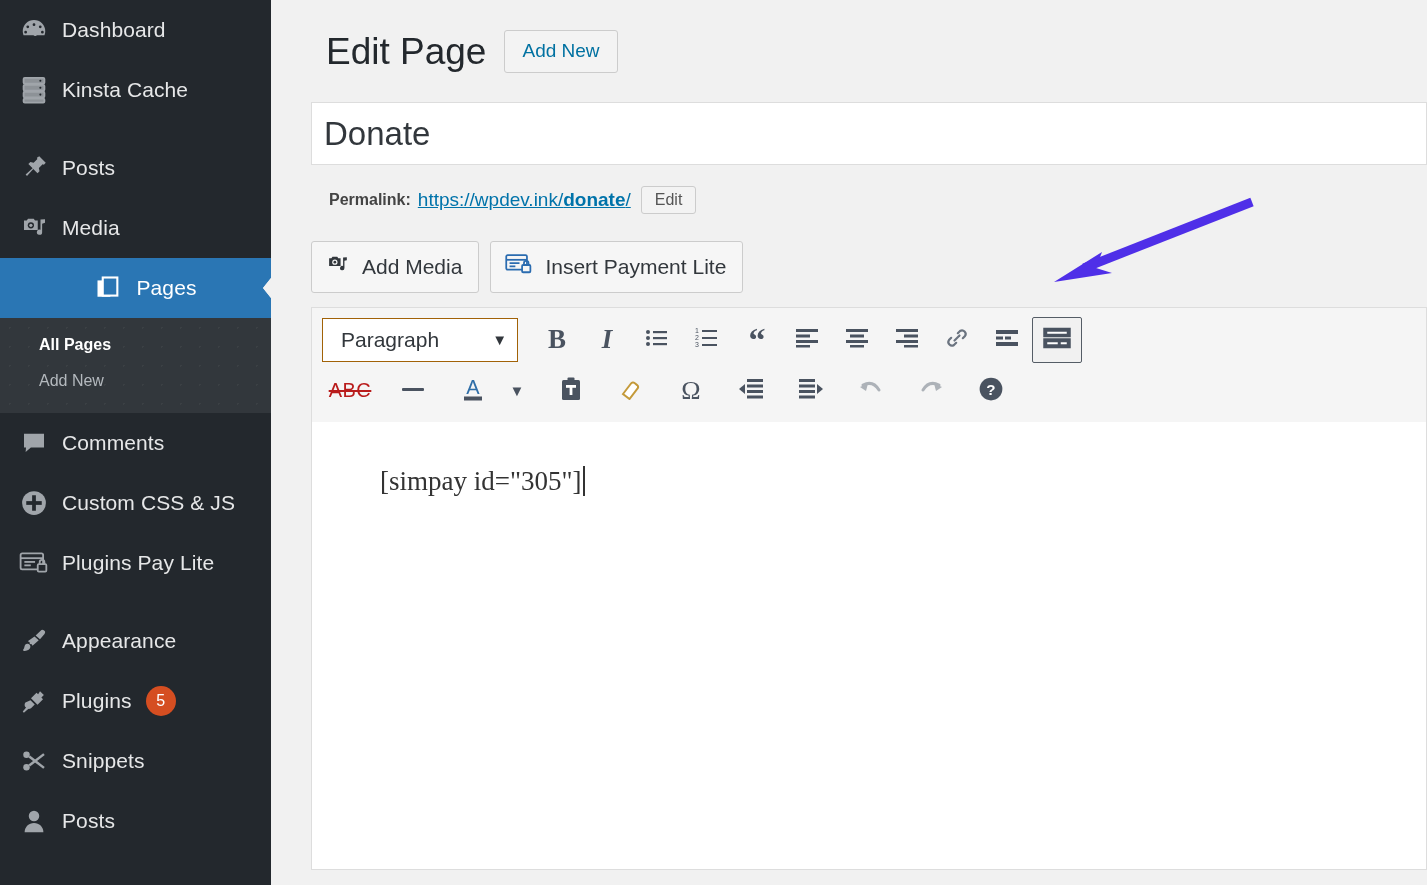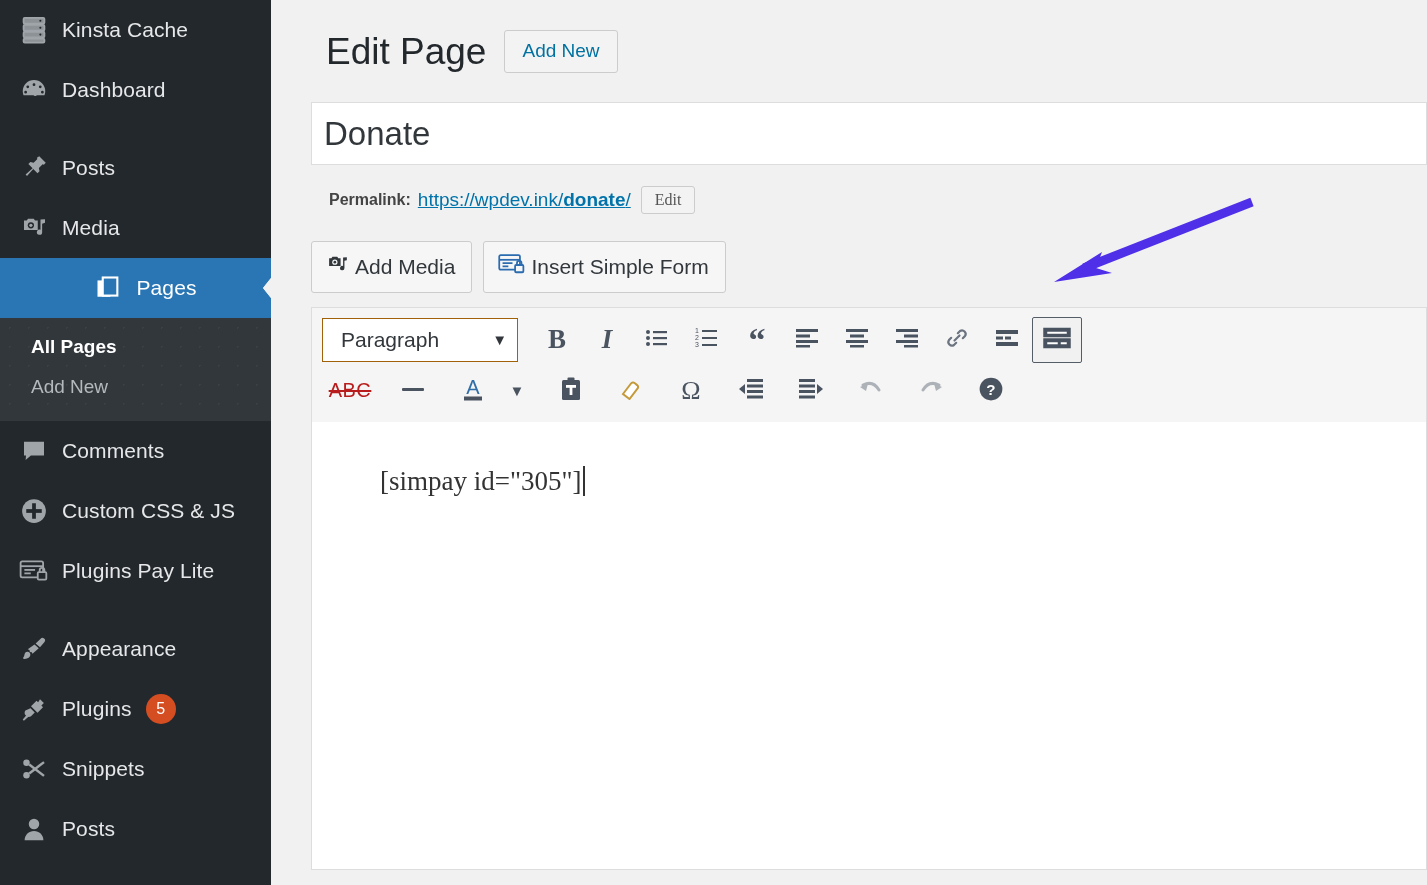--- a/index.html
+++ b/index.html
@@ -49,24 +49,25 @@
   
   #submenu {
     background: #32373c;
     background-image:
       radial-gradient(circle, rgba(255,255,255,.045) 1px, transparent 1px);
     background-size: 19px 19px;
     padding: 9px 0 14px 0;
   }
   .submenu-item {
     padding: 9px 0 9px 31px;
-    font-size: 19px;
+    font-size: 16px;
     color: #b4b9be;
     cursor: pointer;
     white-space: nowrap;
+    margin-left: 8px;
   }
   .submenu-item.active { color: #ffffff; font-weight: bold; }
 
   .badge {
     display: inline-flex; align-items: center; justify-content: center;
     min-width: 30px; height: 30px;
     border-radius: 15px;
     background: #d54e21;
     color: #fff;
     font-size: 16px;
@@ -133,28 +134,28 @@
   .pl-link b { font-weight: bold; }
   .btn-pl-edit {
     margin-left: 10px;
     background: #f3f3f3;
     border: 1px solid #ccc;
     border-radius: 3px;
     color: #555;
     font-size: 16px;
     padding: 4px 13px;
     cursor: pointer;
-    font-family: Liberation Serif, serif;
+    font-family: Liberation Sans, sans-serif;
   }
 
   
   #editor-wrap { margin-top: 20px; margin-right: 0; }
   #media-buttons { display: flex; gap: 11px; }
   .media-btn {
-    display: flex; align-items: center; gap: 4px;
+    display: flex; align-items: center; gap: 11px;
     background: #f6f6f6;
     border: 1px solid #ccc;
     border-radius: 3px;
     padding: 10px 16px 10px 14px;
     font-size: 21px;
     color: #32373c;
     cursor: pointer;
     white-space: nowrap;
   }
 
@@ -225,40 +226,40 @@
 </style>
 </head>
 <body>
 
 <div id="app">
 
   <nav id="sidebar">
 
     <div class="menu-item">
       <span class="mi-icon">
+        <svg width="30" height="30" viewBox="0 0 24 24" fill="currentColor">
+          <path d="M12 4a9 9 0 0 0-9 9 9 9 0 0 0 .6 3.2h16.8A9 9 0 0 0 21 13a9 9 0 0 0-9-9zm0 2.6a1.1 1.1 0 1 1 0 2.2 1.1 1.1 0 0 1 0-2.2zM7 8.3a1.1 1.1 0 1 1 0 2.2 1.1 1.1 0 0 1 0-2.2zm10 0a1.1 1.1 0 1 1 0 2.2 1.1 1.1 0 0 1 0-2.2zM5.3 12.6a1.1 1.1 0 1 1 0 2.2 1.1 1.1 0 0 1 0-2.2zm13.4 0a1.1 1.1 0 1 1 0 2.2 1.1 1.1 0 0 1 0-2.2zM15.4 9.4l-2.1 4.2a1.6 1.6 0 1 0 1 .9l2.1-4.2z"></path>
+        </svg>
+      </span>
+      <span class="mi-label">Dashboard</span>
+    </div>
+
+    <div class="menu-item">
+      <span class="mi-icon">
         <svg width="26" height="30" viewBox="0 0 22 26" fill="none" stroke="currentColor" stroke-width="1.6">
           <rect x="2" y="2.5" width="18" height="5" rx="1" fill="currentColor" fill-opacity=".85"></rect>
           <rect x="2" y="8.5" width="18" height="5" rx="1" fill="currentColor" fill-opacity=".85"></rect>
           <rect x="2" y="14.5" width="18" height="5" rx="1" fill="currentColor" fill-opacity=".85"></rect>
           <rect x="2" y="20.5" width="18" height="3.5" rx="1" fill="currentColor" fill-opacity=".85"></rect>
           <circle cx="16.5" cy="5" r=".9" fill="#23282d" stroke="none"></circle>
           <circle cx="16.5" cy="11" r=".9" fill="#23282d" stroke="none"></circle>
           <circle cx="16.5" cy="17" r=".9" fill="#23282d" stroke="none"></circle>
         </svg>
       </span>
       <span class="mi-label">Kinsta Cache</span>
-    </div>
-
-    <div class="menu-item">
-      <span class="mi-icon">
-        <svg width="30" height="30" viewBox="0 0 24 24" fill="currentColor">
-          <path d="M12 4a9 9 0 0 0-9 9 9 9 0 0 0 .6 3.2h16.8A9 9 0 0 0 21 13a9 9 0 0 0-9-9zm0 2.6a1.1 1.1 0 1 1 0 2.2 1.1 1.1 0 0 1 0-2.2zM7 8.3a1.1 1.1 0 1 1 0 2.2 1.1 1.1 0 0 1 0-2.2zm10 0a1.1 1.1 0 1 1 0 2.2 1.1 1.1 0 0 1 0-2.2zM5.3 12.6a1.1 1.1 0 1 1 0 2.2 1.1 1.1 0 0 1 0-2.2zm13.4 0a1.1 1.1 0 1 1 0 2.2 1.1 1.1 0 0 1 0-2.2zM15.4 9.4l-2.1 4.2a1.6 1.6 0 1 0 1 .9l2.1-4.2z"></path>
-        </svg>
-      </span>
-      <span class="mi-label">Dashboard</span>
     </div>
 
     <div class="menu-gap"></div>
 
     <div class="menu-item">
       <span class="mi-icon">
         <svg width="30" height="30" viewBox="0 0 24 24" fill="currentColor">
           <path d="M16.2 2.6 21.4 7.8l-1.5 1.5-1-.4-3 3 .5 2.6-1.6 1.6-3.4-3.4-5 5.6-1.1-1.1 5.6-5-3.4-3.4 1.6-1.6 2.6.5 3-3-.4-1z"></path>
         </svg>
       </span>
@@ -421,21 +422,21 @@
           <span>
             <svg width="29" height="24" viewBox="0 0 28 22" fill="none" stroke="#2b6cb0" stroke-width="1.7">
               <rect x="1.2" y="1.5" width="20" height="14" rx="1.3"></rect>
               <line x1="1.2" y1="6" x2="21.2" y2="6"></line>
               <line x1="4.4" y1="9.2" x2="14" y2="9.2"></line>
               <line x1="4.4" y1="12.3" x2="10" y2="12.3"></line>
               <rect x="16.5" y="11" width="8" height="7" rx="1" fill="#f6f6f6"></rect>
               <path d="M18.3 11V9.3a2.2 2.2 0 0 1 4.4 0V11"></path>
             </svg>
           </span>
-          <span>Insert Simple Form</span>
+          <span>Insert Payment Lite</span>
         </div>
       </div>
 
       <div id="tinymce-toolbar">
 
         <div class="tb-row">
           <div id="fmt-select">
             <span>Paragraph</span>
             <span class="caret">▼</span>
           </div>

